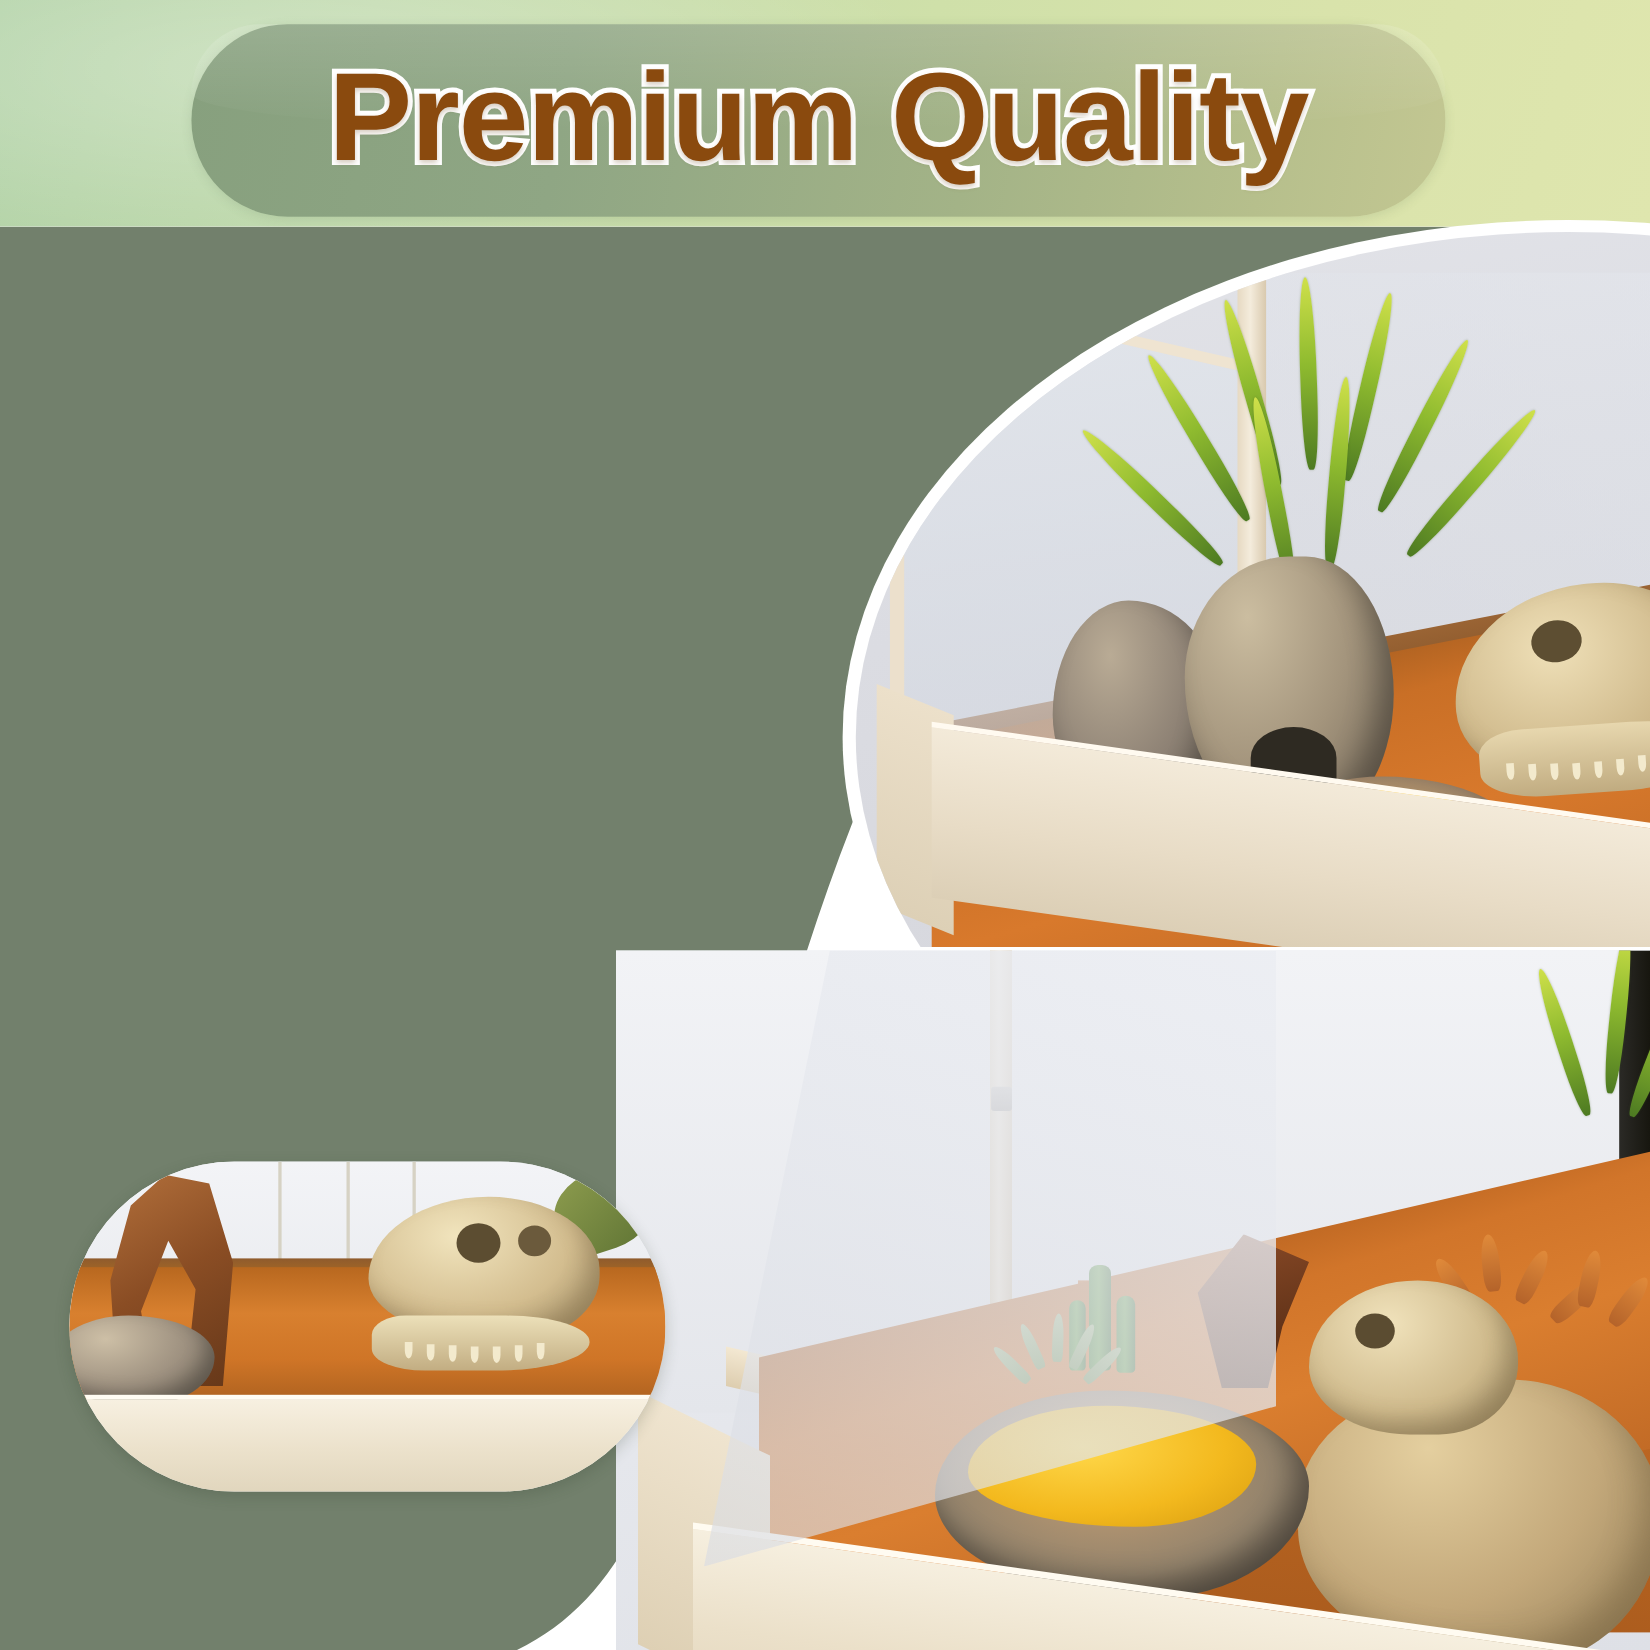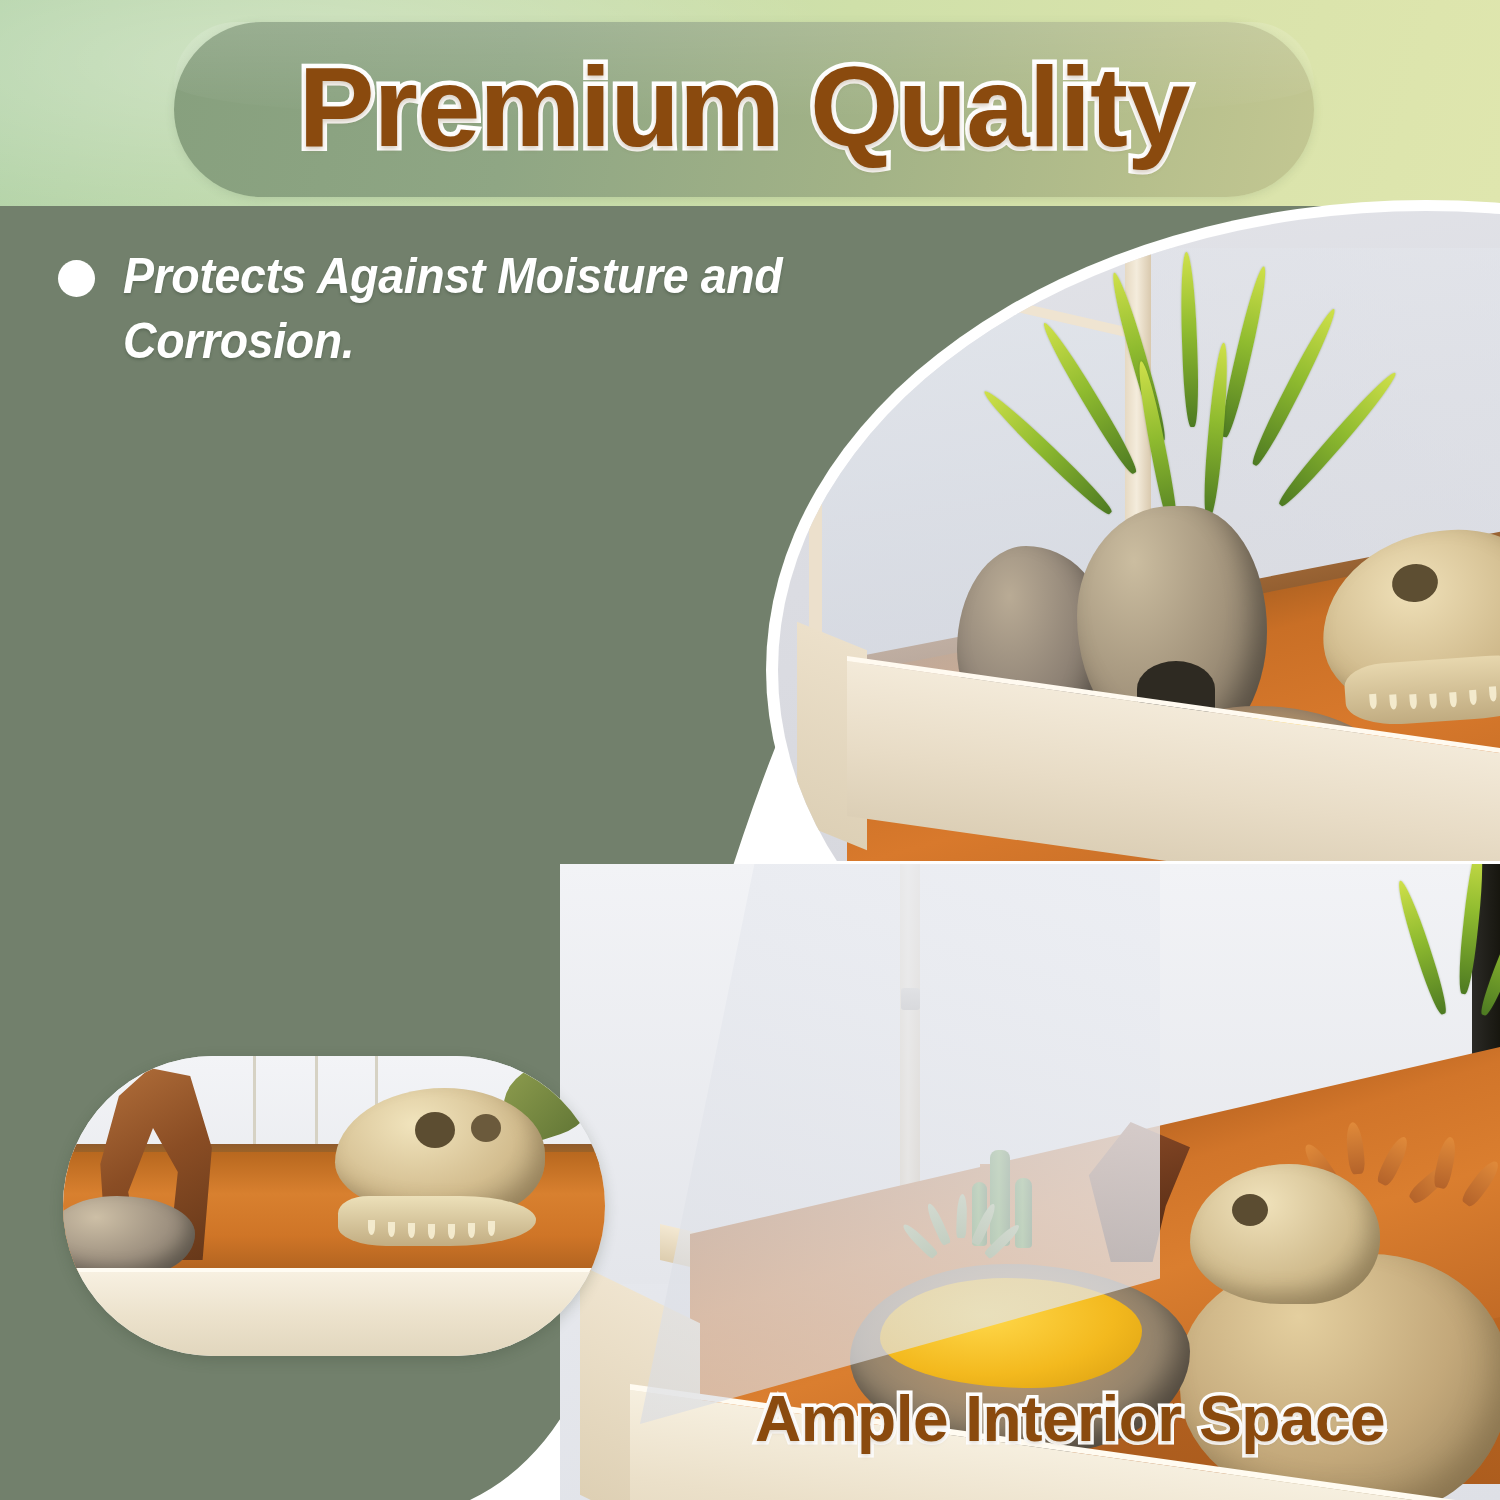--- a/index.html
+++ b/index.html
@@ -516,24 +516,20 @@
   </div>
   <div class="title-pill">
     <div class="title-pill-gloss"></div>
   </div>
   <div class="page-title">Premium Quality</div>
 
   <div class="green-body"></div>
 
   <div class="bullets">
 
-    <div class="bullet-row">
-      <span class="bullet-dot"></span>
-      <span class="bullet-text">Protects Against Moisture and Corrosion.</span>
-    </div>
 
 
 
 
   </div>
 
   <div class="photo-top-border"></div>
   <div class="photo-top-inner">
     <div class="tp-bg"></div>
     <div class="tp-glass-right"></div>
@@ -647,15 +643,14 @@
       <span class="tooth" style="left:50px;  top:26px;"></span>
       <span class="tooth" style="left:70px;  top:27px;"></span>
       <span class="tooth" style="left:90px;  top:28px;"></span>
       <span class="tooth" style="left:110px; top:28px;"></span>
       <span class="tooth" style="left:130px; top:27px;"></span>
       <span class="tooth" style="left:150px; top:25px;"></span>
     </div>
     <div class="pl-base"></div>
   </div>
 
-  <div class="caption">Ample Interior Space</div>
 
 </div>
 
 </body></html>

